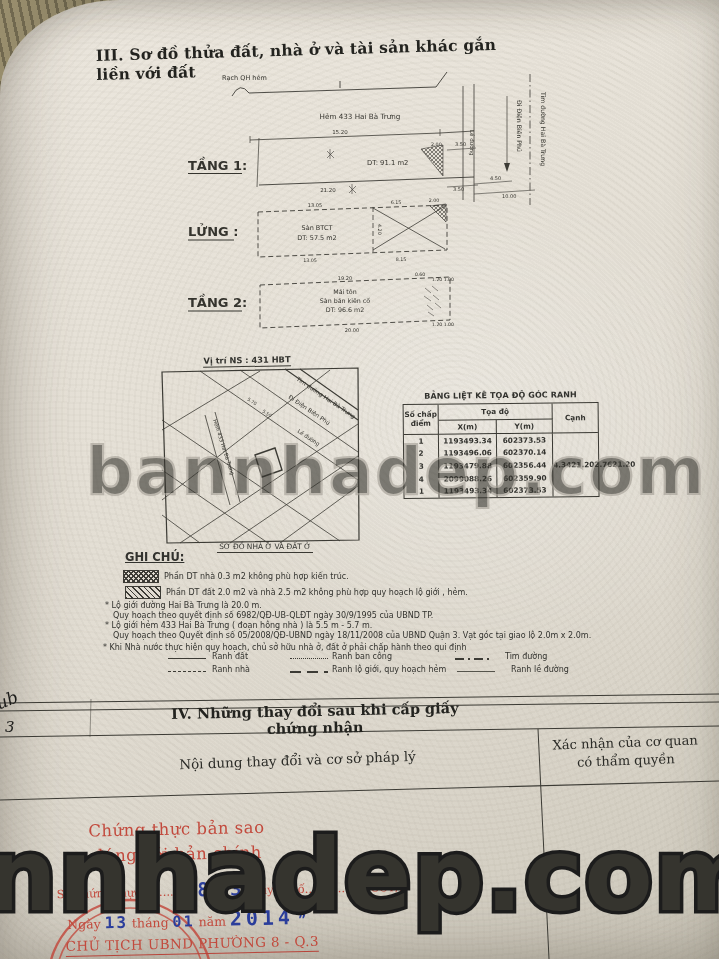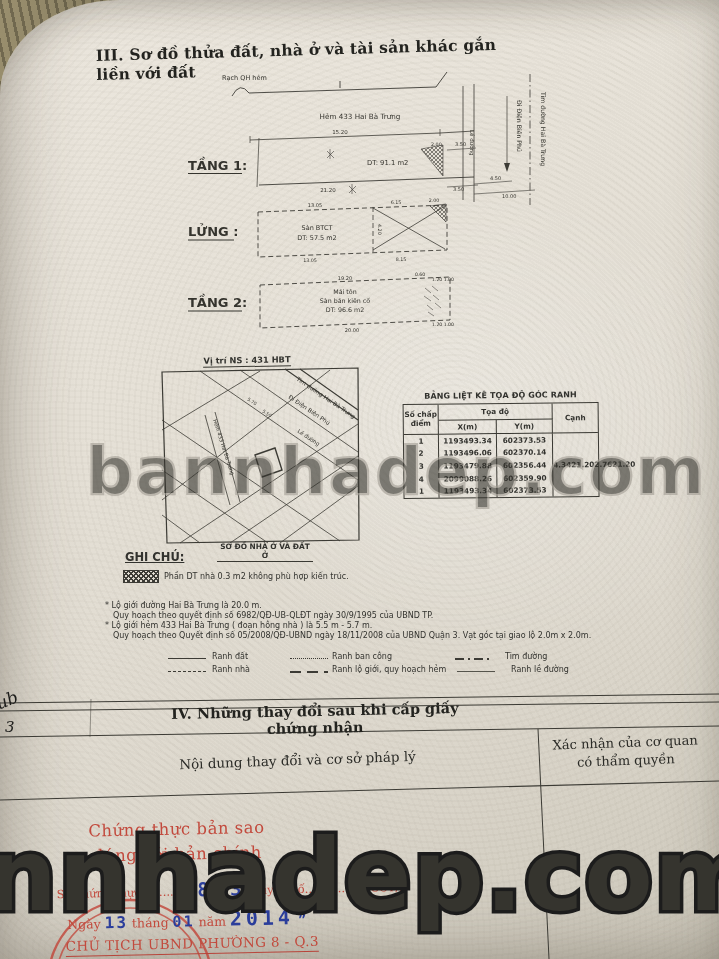--- a/index.html
+++ b/index.html
@@ -22,21 +22,21 @@
       repeating-radial-gradient(circle at 8% 99%, rgba(125,118,104,.07) 0 2px, transparent 2px 6px);}
   .abs{position:absolute;}
   .serif{font-family:"DejaVu Serif","Liberation Serif",serif;}
   .sec3-title{left:96px;top:40px;width:430px;font-size:15.5px;font-weight:bold;
     transform:rotate(-1.6deg);letter-spacing:.2px;color:#23231f;}
   svg.lineart{position:absolute;left:0;top:0;pointer-events:none;}
   svg.lineart text{fill:#35342e;font-family:"DejaVu Sans",sans-serif;}
   
   .map-title{left:203px;top:355px;width:88px;font-size:8.3px;font-weight:bold;text-align:center;
     border-bottom:1px solid #3a3933;padding-bottom:1px;transform:rotate(-1deg);}
-  .map-caption{left:217px;top:542px;width:96px;font-size:7.4px;font-weight:bold;text-align:center;
+  .map-caption{left:217px;top:542px;width:96px;font-size:7.4px;font-weight:normal;text-align:center;
     border-bottom:1px solid #3a3933;padding-bottom:1px;}
   
   .ct-wrap{left:403px;top:391px;width:196px;transform:rotate(-.6deg);}
   .ct-title{font-size:8px;font-weight:bold;text-align:center;margin-bottom:3px;letter-spacing:.1px;}
   .ct{display:grid;grid-template-columns:35px 58px 56px 45px;grid-template-rows:16px 14px 63px;
     border:1.2px solid #3a3933;font-size:7.3px;font-weight:bold;}
   .ct div{display:flex;align-items:center;justify-content:center;}
   .ct .b-r{border-right:1px solid #3a3933;} .ct .b-b{border-bottom:1px solid #3a3933;}
   .ct .col5{flex-direction:column;justify-content:space-around;align-items:center;}
   .ct .col4{flex-direction:row;justify-content:space-evenly;align-items:center;}
@@ -230,24 +230,29 @@
         <span>21.20</span>
       </div>
     </div>
   </div>
 
   <div class="abs gc-title">GHI CHÚ:</div>
   <div class="abs gc-row" style="left:123px;top:570px">
     <span class="sw sw-x"></span>
     <span>Phần DT nhà 0.3 m2 không phù hợp kiến trúc.</span>
   </div>
+  <div class="abs gc-row" style="left:125px;top:586px">
+    <span class="sw sw-d"></span>
+    <span>Phần DT đất 2.0 m2 và nhà 2.5 m2 không phù hợp quy hoạch lộ giới , hẻm.</span>
+  </div>
   <div class="abs note" style="left:105px;top:601px">* Lộ giới đường Hai Bà Trưng là 20.0 m.</div>
   <div class="abs note" style="left:113px;top:611px">Quy hoạch theo quyết định số 6982/QĐ-UB-QLĐT ngày 30/9/1995 của UBND TP.</div>
   <div class="abs note" style="left:105px;top:621px">* Lộ giới hẻm 433 Hai Bà Trưng ( đoạn hông nhà ) là 5.5 m - 5.7 m.</div>
   <div class="abs note" style="left:113px;top:631px">Quy hoạch theo Quyết định số 05/2008/QĐ-UBND ngày 18/11/2008 của UBND Quận 3. Vạt góc tại giao lộ 2.0m x 2.0m.</div>
+  <div class="abs note" style="left:103px;top:643px">* Khi Nhà nước thực hiện quy hoạch, chủ sở hữu nhà ở, đất ở phải chấp hành theo qui định</div>
 
   <div class="abs" style="left:160px;top:650px;width:430px;height:30px">
     <span class="lg-line lg-solid" style="left:8px;top:8px"></span>
     <span class="lg-label" style="left:52px;top:2px">Ranh đất</span>
     <span class="lg-line lg-dashed" style="left:8px;top:21px"></span>
     <span class="lg-label" style="left:52px;top:15px">Ranh nhà</span>
     <span class="lg-line lg-dotted" style="left:130px;top:8px"></span>
     <span class="lg-label" style="left:172px;top:2px">Ranh ban công</span>
     <span class="lg-line lg-longdash" style="left:130px;top:21px"></span>
     <span class="lg-label" style="left:172px;top:15px">Ranh lộ giới, quy hoạch hẻm</span>

